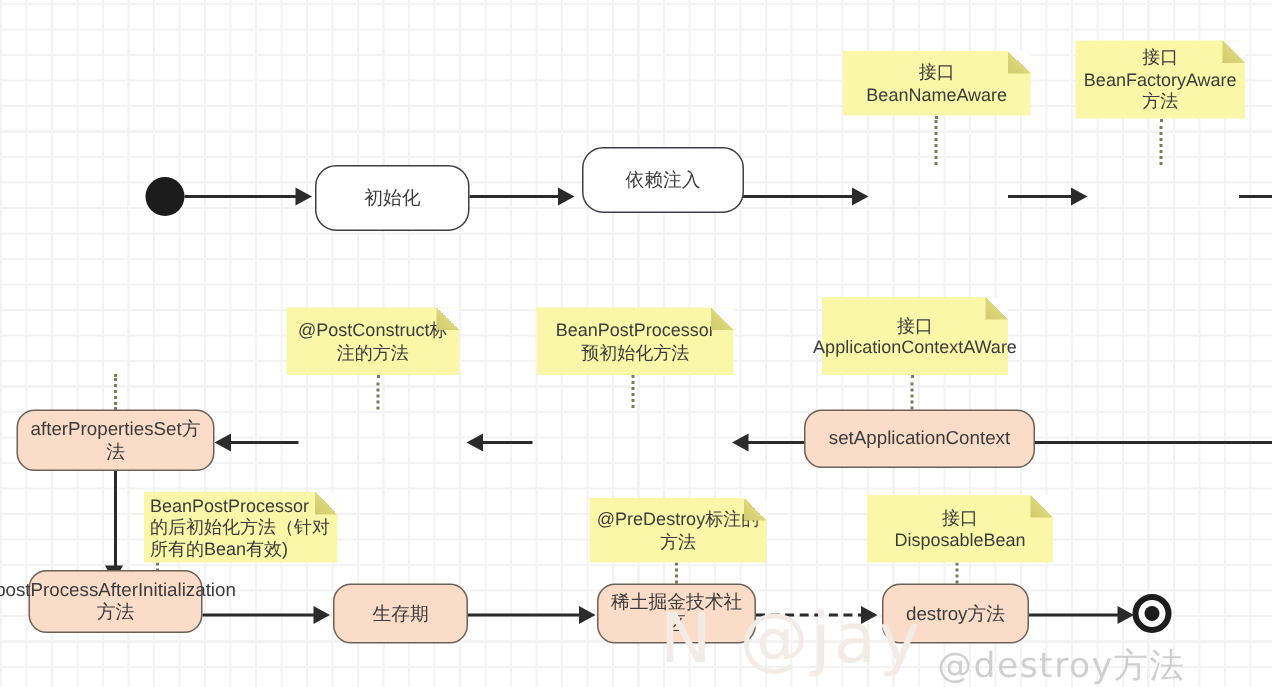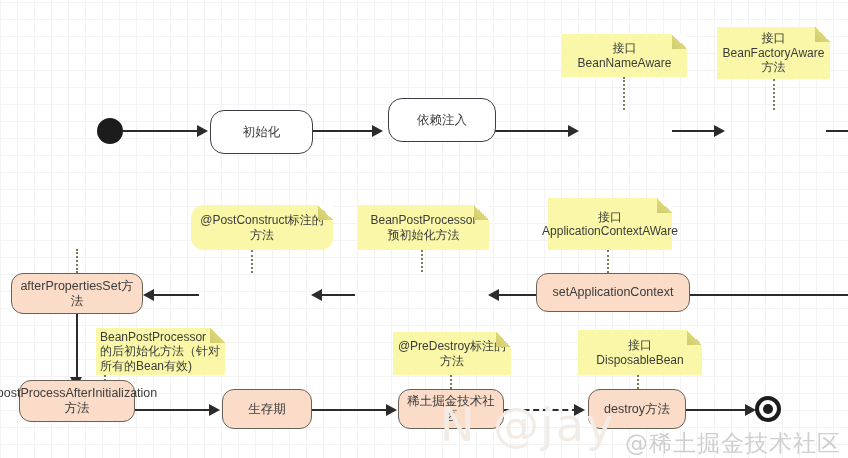--- a/index.html
+++ b/index.html
@@ -146,21 +146,21 @@
   </div>
   <div class="dotted" style="left:607px;top:250px;height:23px;"></div>
 
   <div class="note" style="left:358px;top:205px;width:131px;height:45px;">
     <span style="white-space:pre-line">BeanPostProcessor
 预初始化方法</span>
     <span class="fold"></span>
   </div>
   <div class="dotted" style="left:421px;top:250px;height:22px;"></div>
 
-  <div class="note" style="left:191px;top:205px;width:142px;height:45px;border-radius:13px;">
+  <div class="note" style="left:191px;top:205px;width:115px;height:45px;">
     <span style="white-space:pre-line">@PostConstruct标注的方法</span>
     <span class="fold"></span>
   </div>
   <div class="dotted" style="left:251px;top:250px;height:23px;"></div>
 
   <div class="dotted" style="left:76px;top:249px;height:24px;"></div>
 
   <div class="edge v" style="left:76px;top:313px;height:69px;"></div>
   <div class="arrow down" style="left:70px;top:377px;"></div>
 
@@ -199,15 +199,15 @@
   <div class="dotted" style="left:450px;top:375px;height:14px;"></div>
 
   <div class="note" style="left:578px;top:330px;width:124px;height:45px;">
     <span style="white-space:pre-line">接口
 DisposableBean</span>
     <span class="fold"></span>
   </div>
   <div class="dotted" style="left:637px;top:375px;height:14px;"></div>
 
   <div class="watermark big" style="left:440px;top:398px;">N @jay</div>
-  <div class="watermark" style="left:625px;top:428px;">@稀土掘金技术社区</div>
+  <div class="watermark" style="left:625px;top:428px;">@destroy方法</div>
 
 </div>
 
 </body></html>

